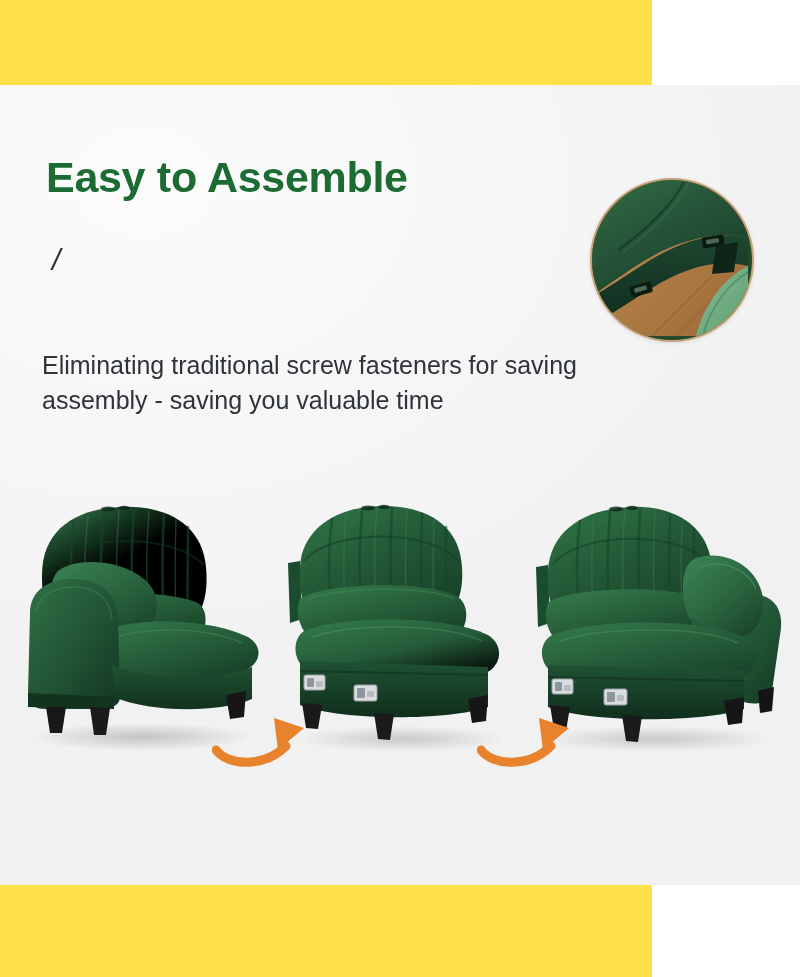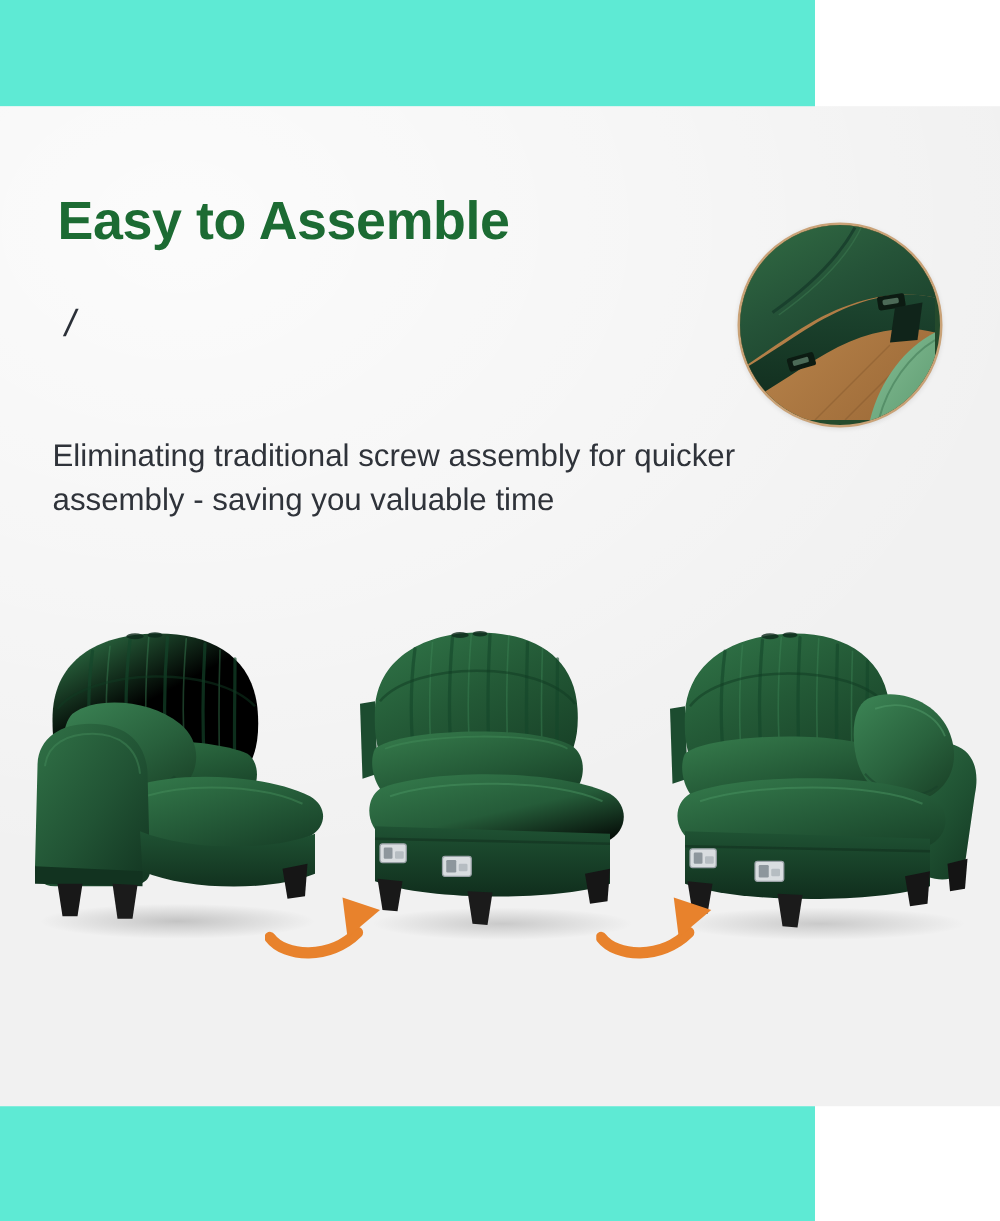--- a/index.html
+++ b/index.html
@@ -10,21 +10,21 @@
   body {
     width: 800px;
     height: 977px;
     font-family: "Liberation Sans", sans-serif;
     overflow: hidden;
   }
   .page {
     position: relative;
     width: 652px;
     height: 977px;
-    background: #5eead4;
+    background: #fde047;
   }
   
   .panel {
     position: absolute;
     left: 0;
     top: 85px;
     width: 800px;
     height: 800px;
     background: #f1f1f1;
   }
@@ -116,21 +116,21 @@
 <div class="page">
 
   <div class="panel">
     <div class="panel-wash"></div>
   </div>
 
   <div class="headline">Easy to Assemble</div>
 
   <div class="subtitle-mark">/</div>
 
-  <div class="body-copy">Eliminating traditional screw assembly for quicker assembly - saving you valuable time</div>
+  <div class="body-copy">Eliminating traditional screw fasteners for saving assembly - saving you valuable time</div>
 
   <div class="inset">
     <svg width="156" height="156" viewBox="0 0 156 156">
       <defs>
         <linearGradient id="floorG" x1="0" y1="0" x2="1" y2="1">
           <stop offset="0%" stop-color="#c08c52"></stop>
           <stop offset="50%" stop-color="#b07c45"></stop>
           <stop offset="100%" stop-color="#9a6836"></stop>
         </linearGradient>
         <linearGradient id="uphG" x1="0.1" y1="0" x2="0.8" y2="1">

